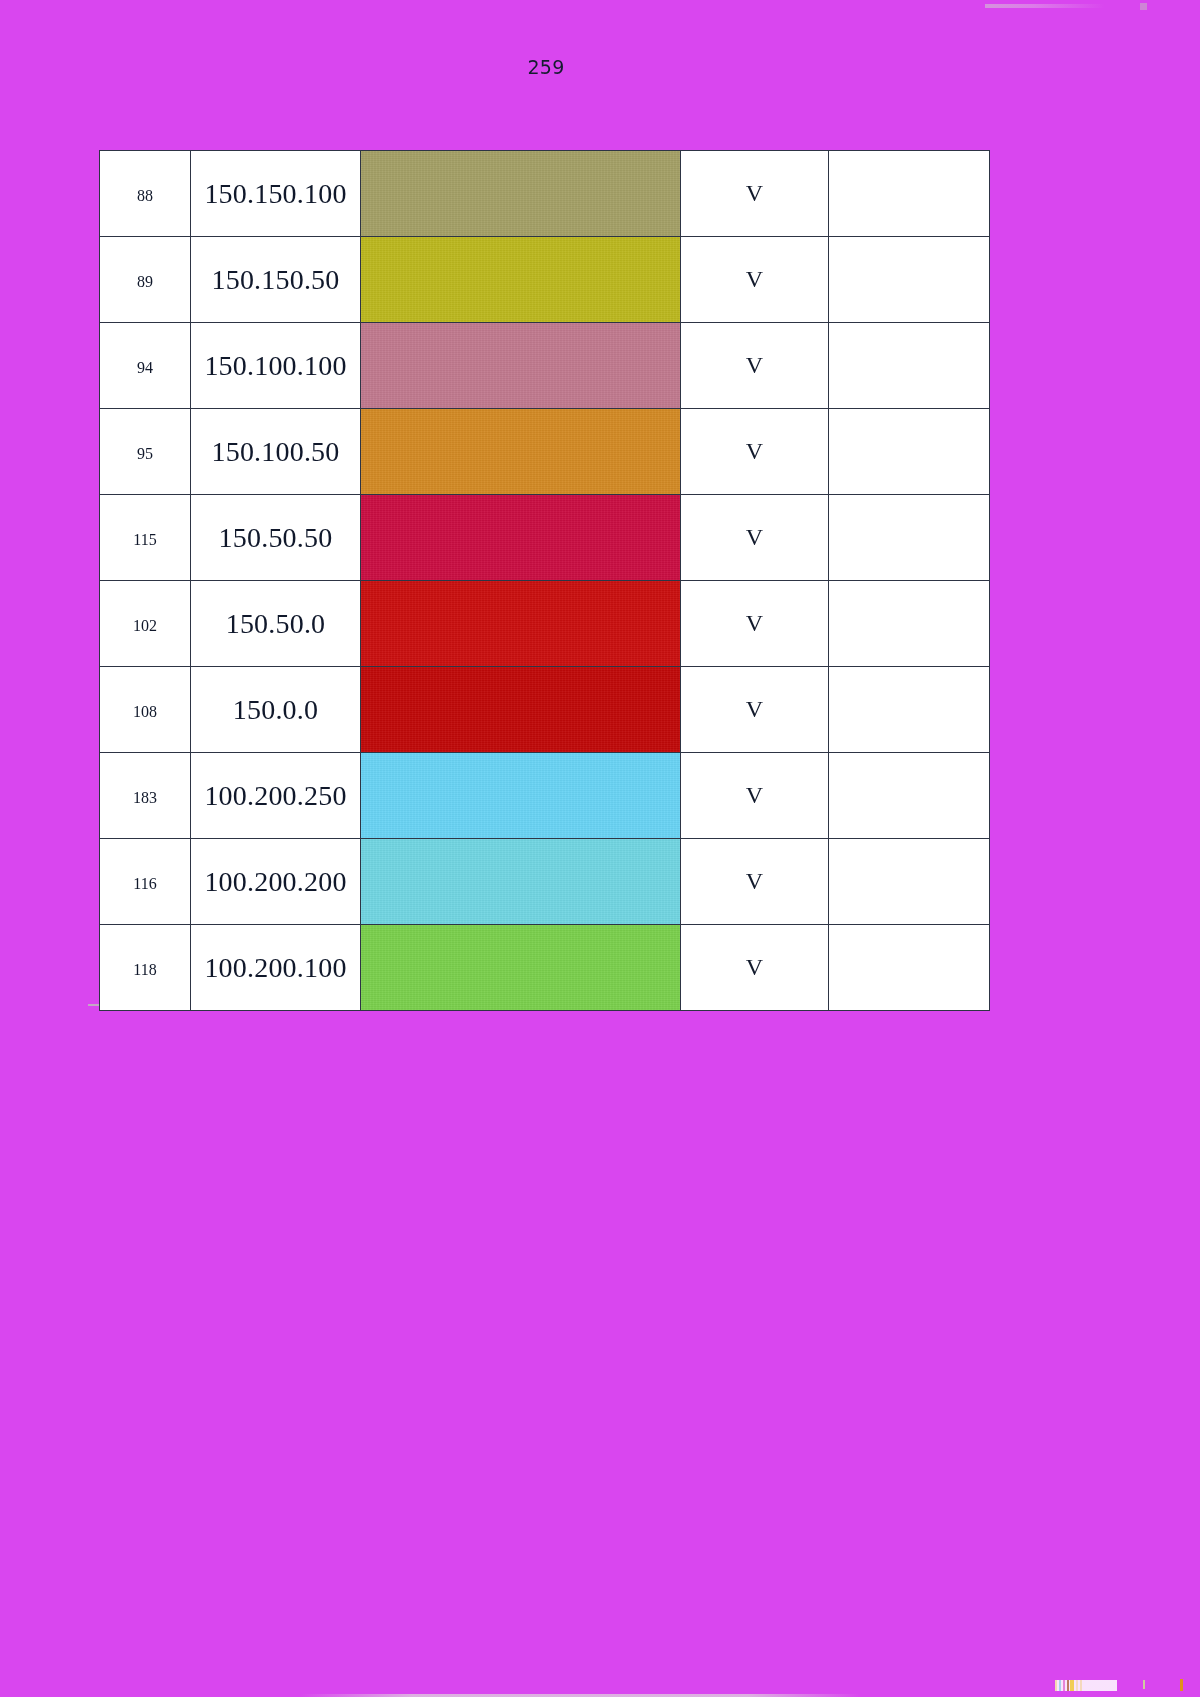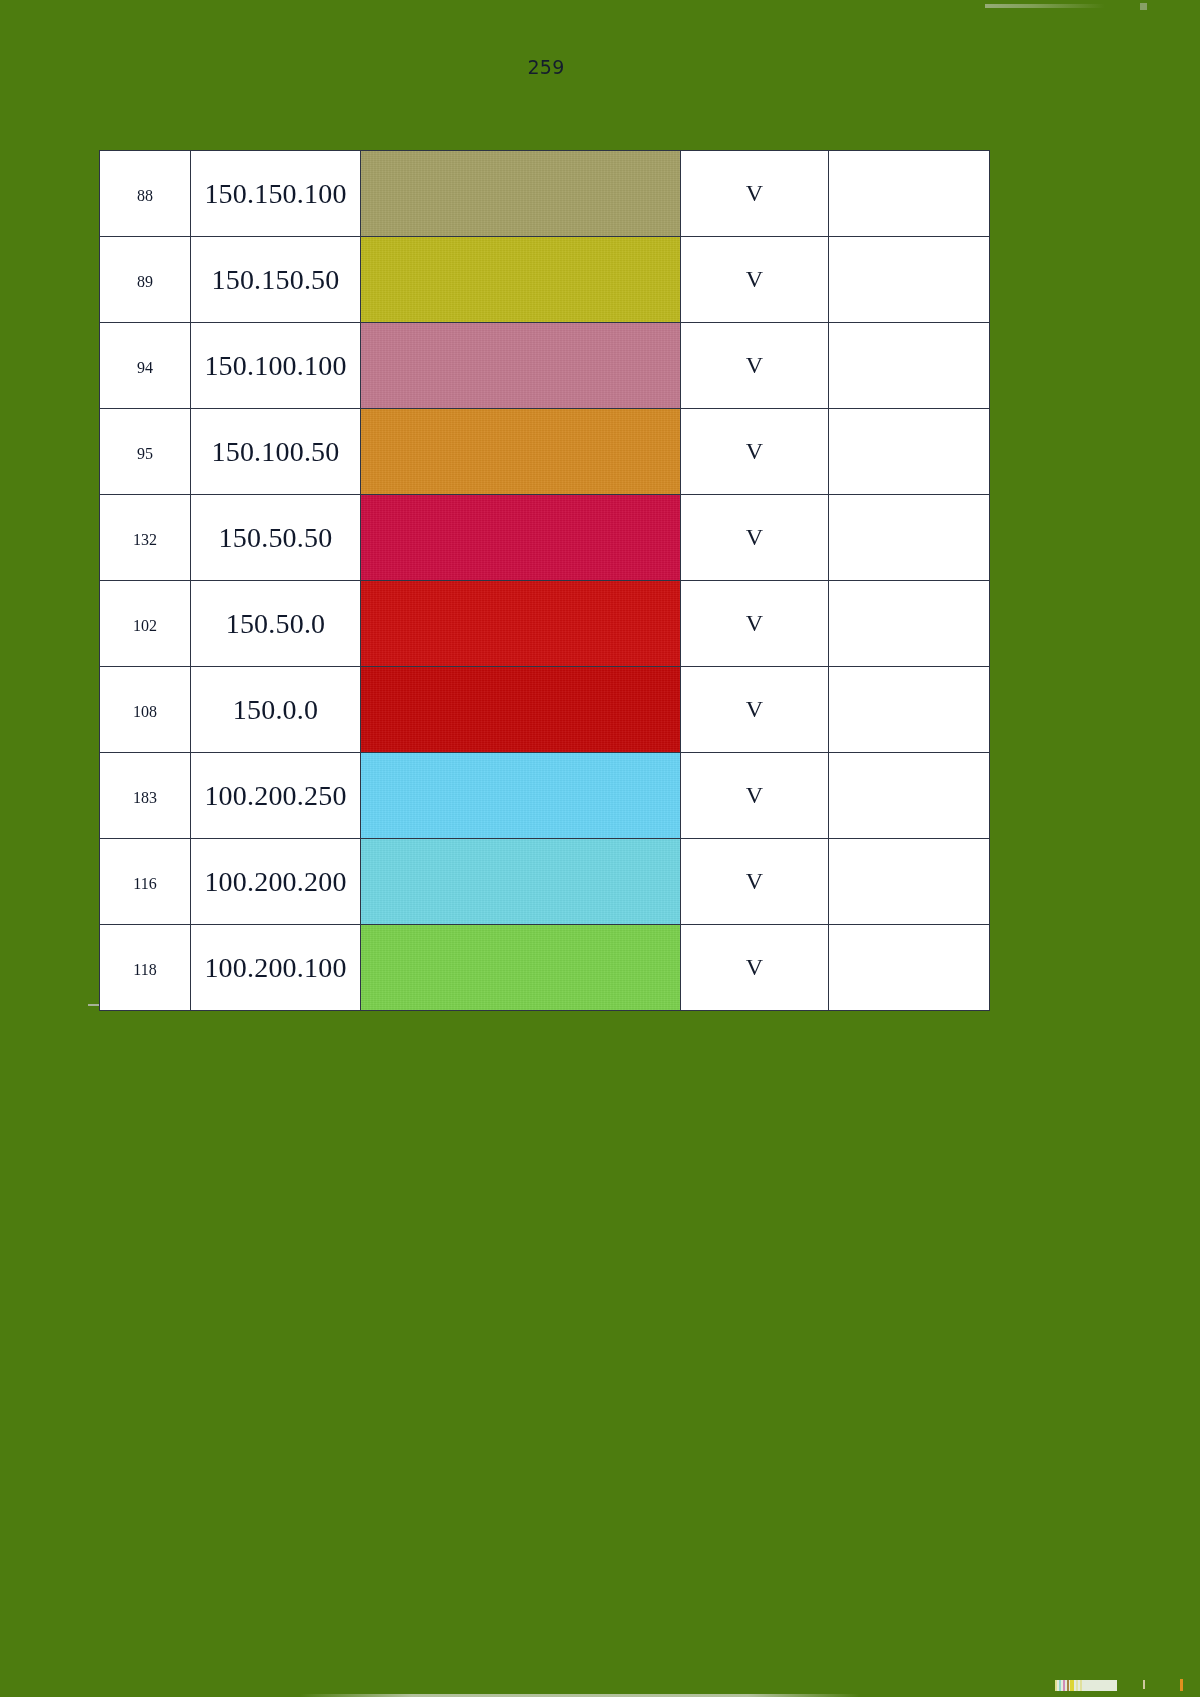--- a/index.html
+++ b/index.html
@@ -15,21 +15,21 @@
     font-family: "Liberation Serif", "DejaVu Serif", serif;
     overflow: hidden;
   }
 
   
   #page-scan {
     position: absolute;
     left: 0; top: 0;
     width: 1200px;
     height: 1697px;
-    background: #4d7c0f;
+    background: #d946ef;
   }
 
   
   .scan-artifact-top {
     position: absolute;
     top: 4px;
     left: 985px;
     width: 120px;
     height: 4px;
     background: linear-gradient(90deg,
@@ -233,21 +233,21 @@
         <tr>
           <td><span class="index-text">95</span></td>
           <td><span class="rgb-text">150.100.50</span></td>
           <td class="swatch-cell">
             <span class="swatch-fill" style="background-color: rgb(211, 138, 36);"></span>
           </td>
           <td><span class="mark-glyph">V</span></td>
           <td><span class="mark-glyph"></span></td>
         </tr>
         <tr>
-          <td><span class="index-text">132</span></td>
+          <td><span class="index-text">115</span></td>
           <td><span class="rgb-text">150.50.50</span></td>
           <td class="swatch-cell">
             <span class="swatch-fill" style="background-color: rgb(202, 13, 66);"></span>
           </td>
           <td><span class="mark-glyph">V</span></td>
           <td><span class="mark-glyph"></span></td>
         </tr>
         <tr>
           <td><span class="index-text">102</span></td>
           <td><span class="rgb-text">150.50.0</span></td>

